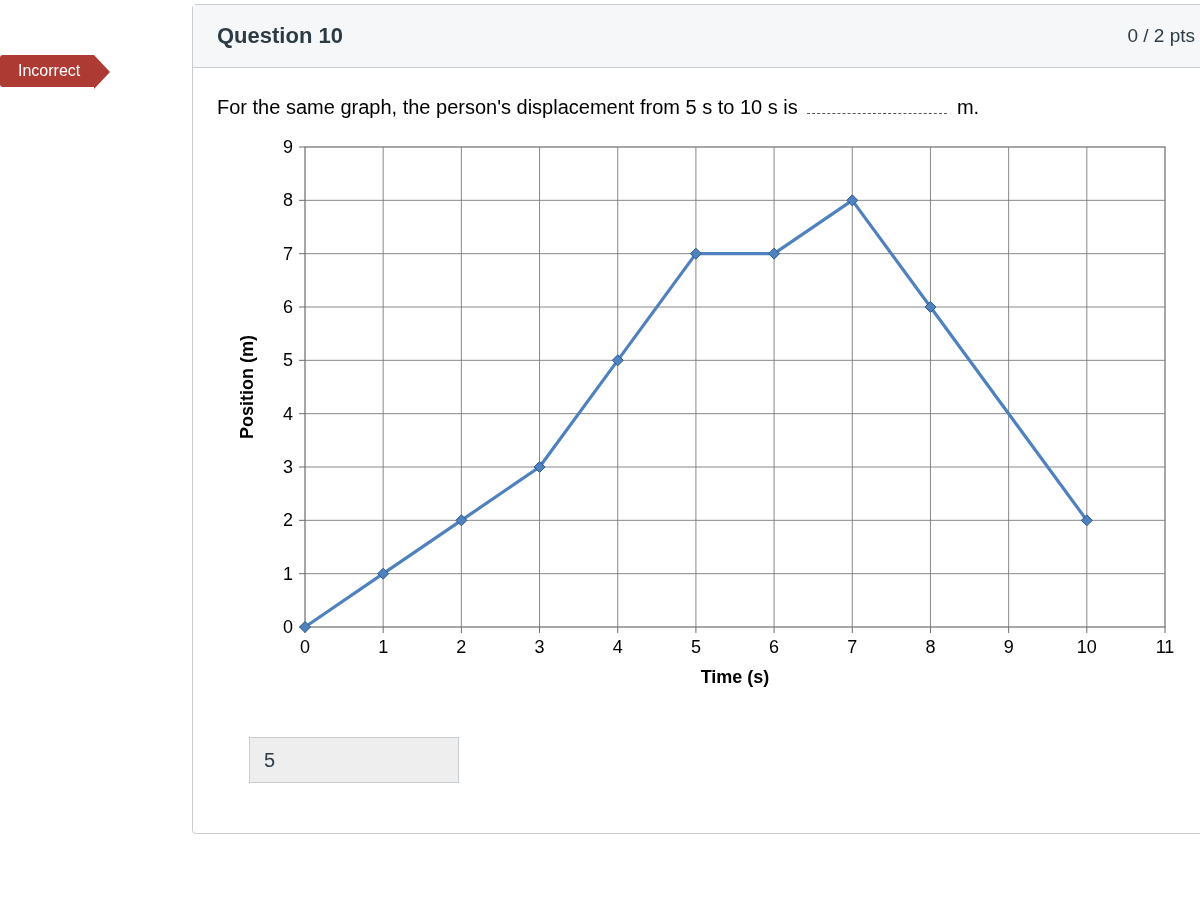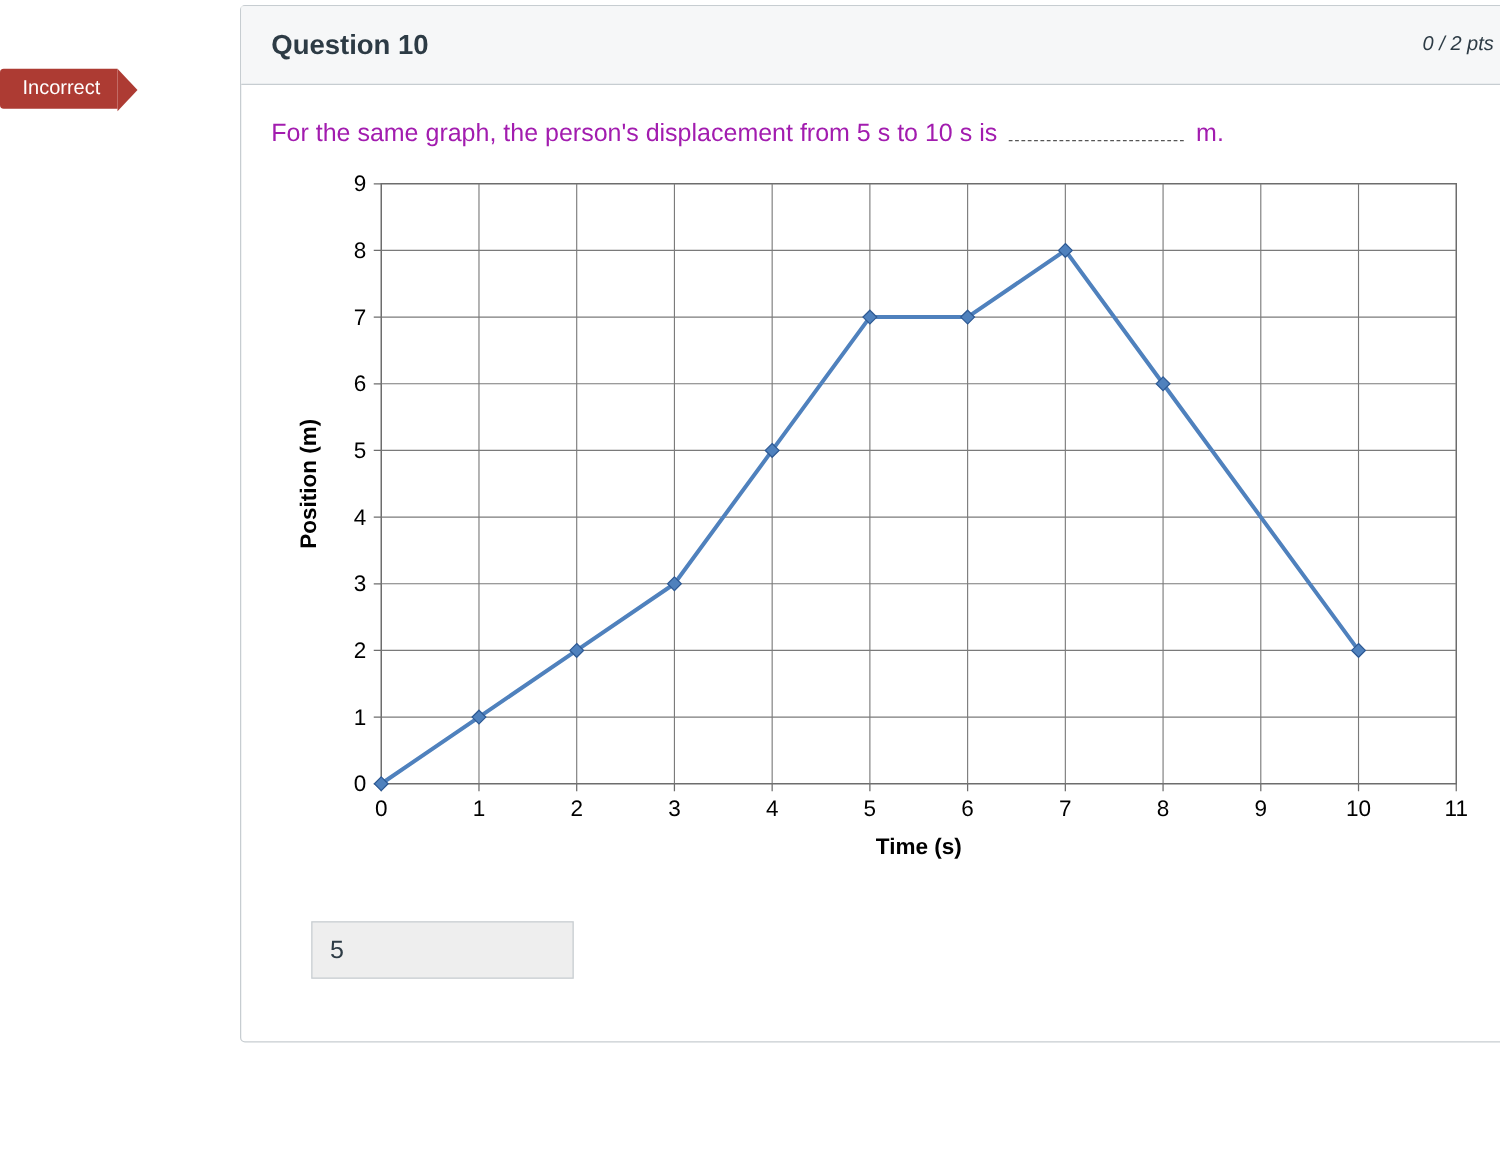--- a/index.html
+++ b/index.html
@@ -61,30 +61,29 @@
     padding: 18px 24px;
     border-bottom: 1px solid #c7cdd1;
     background: #f6f7f8;
   }
   .question-title {
     font-size: 22px;
     font-weight: 700;
     color: #2d3b45;
   }
   .question-points {
-    font-size: 16px;
-    color: #2d3b45;
-    font-style: italic;
+    font-size: 19px;
+    color: #2d3b45;
   }
   .question-body {
     padding: 28px 24px 50px 24px;
   }
   .prompt {
     font-size: 20px;
-    color: #a21caf;
+    color: #000000;
     margin-bottom: 18px;
   }
   .prompt .blank {
     letter-spacing: 1px;
     border-bottom: 1px dashed #555;
     display: inline-block;
     width: 140px;
     margin: 0 4px;
   }
   .chart-wrap {

